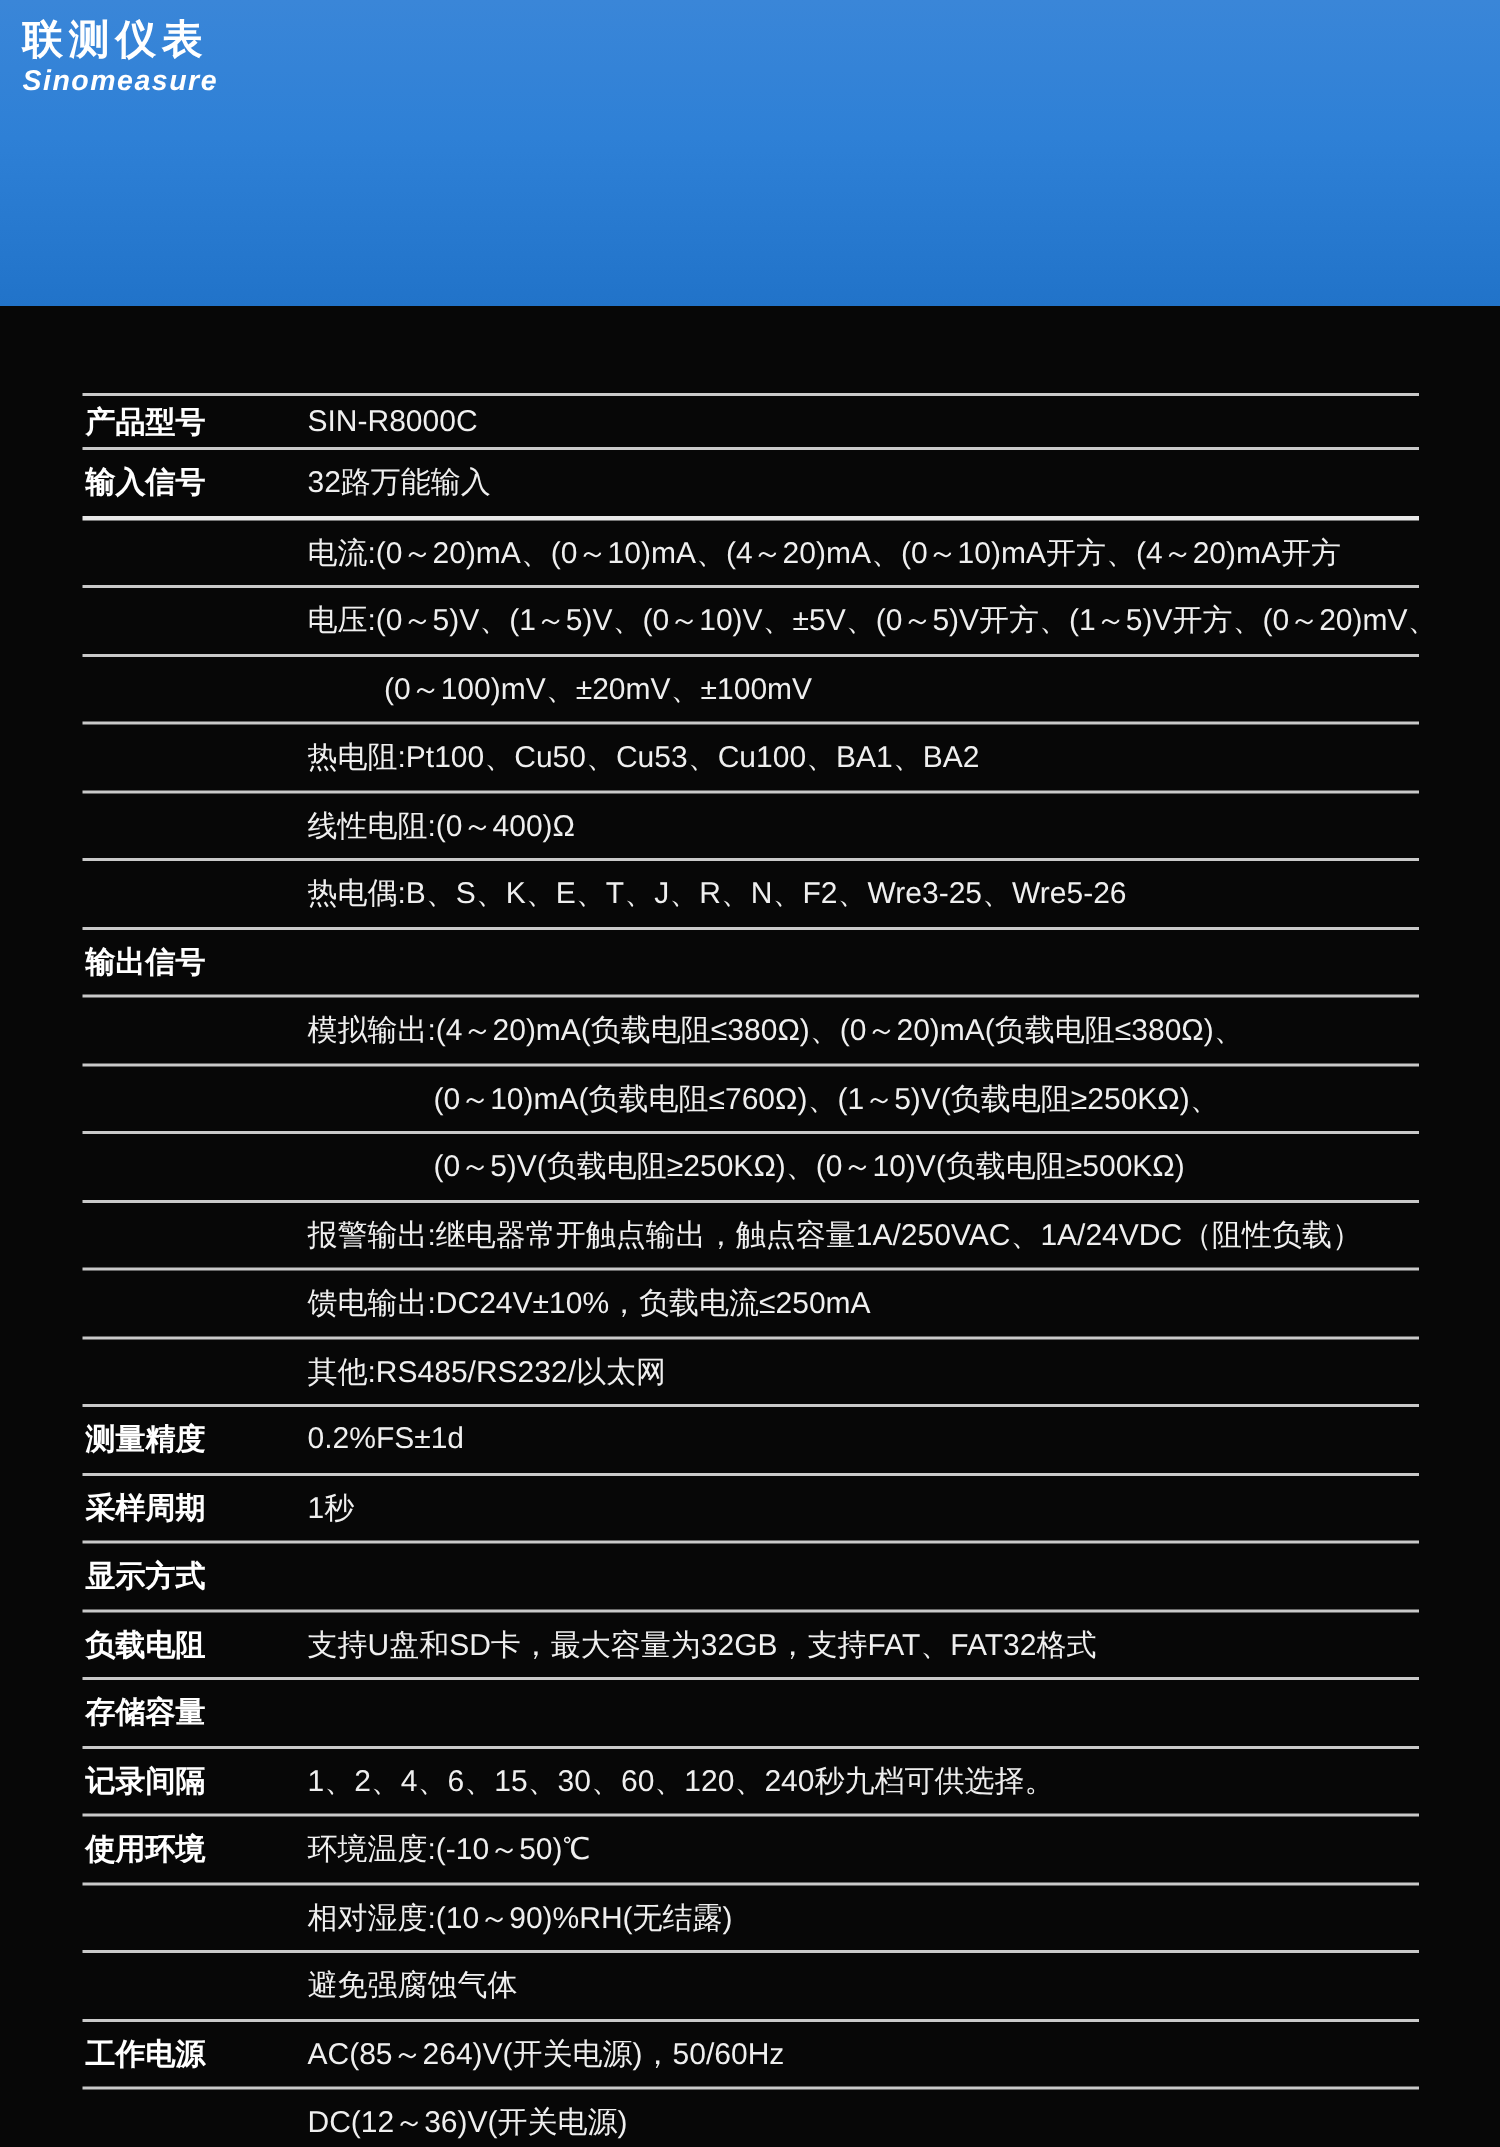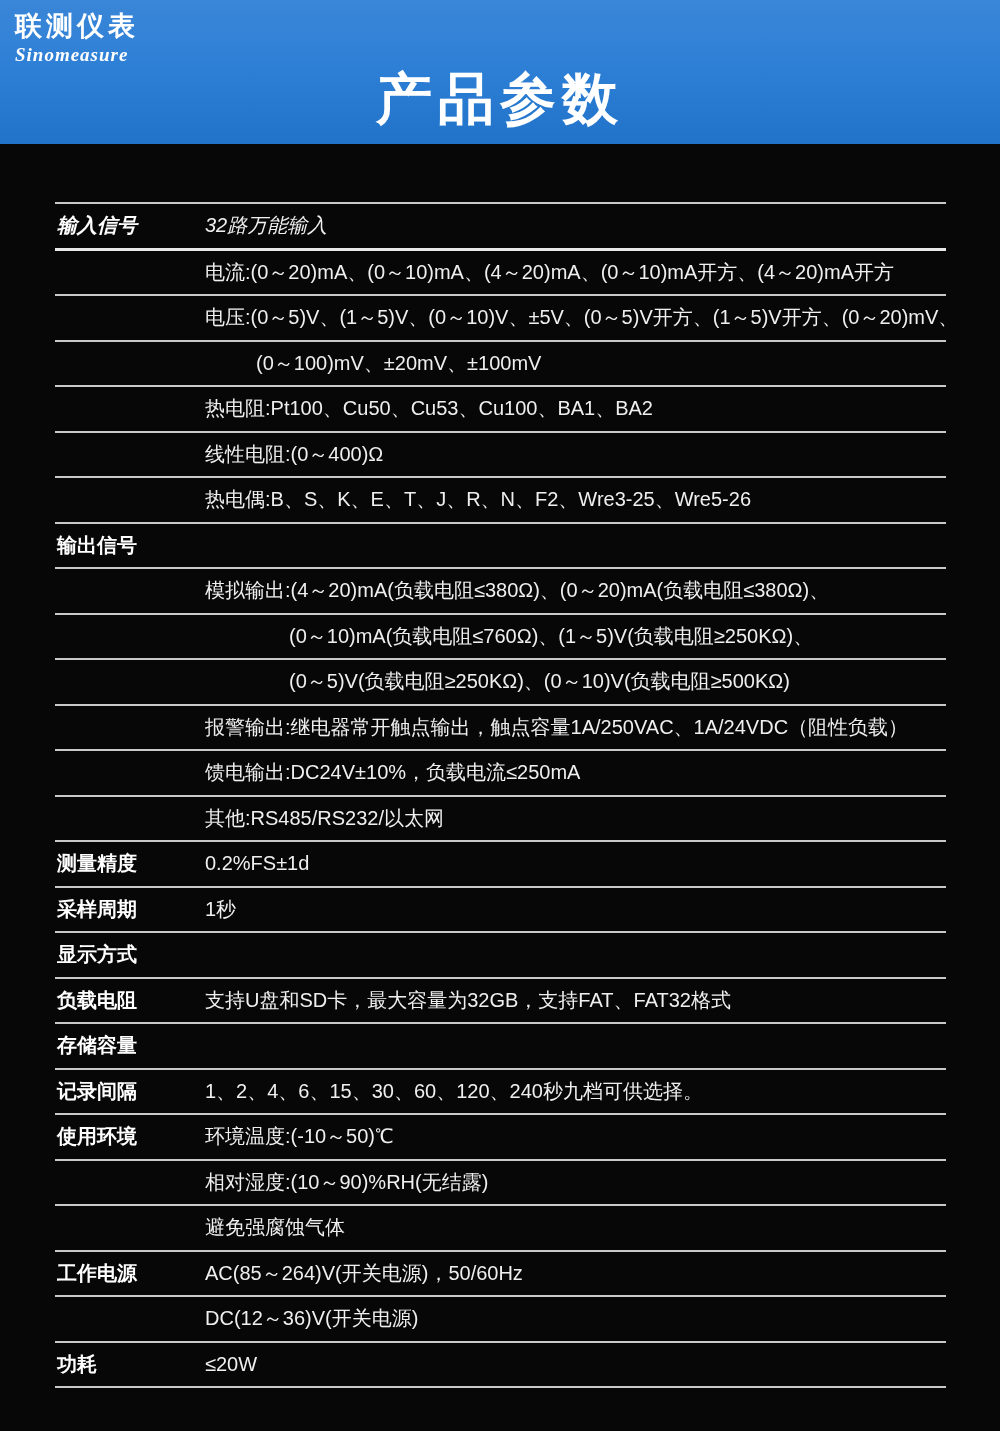--- a/index.html
+++ b/index.html
@@ -8,23 +8,22 @@
   }
   body {
     width: 1000px;
     height: 1431px;
     background: #070707;
     font-family: "Liberation Sans", sans-serif;
     overflow: hidden;
   }
   .header {
     position: relative;
-    height: 144px;
+    height: 204px;
     background: linear-gradient(180deg, #3a86d8 0%, #2e80d6 45%, #2173c9 100%);
-    font-family: Liberation Serif, serif;
   }
   .logo {
     position: absolute;
     left: 15px;
     top: 12px;
     color: #ffffff;
     line-height: 1.1;
   }
   .logo-cn {
     font-size: 27px;
@@ -59,21 +58,20 @@
     min-height: 43.5px;
     border-bottom: 2px solid #c9c9c9;
     font-size: 20px;
     color: #f1f1f1;
   }
   .row-first {
     min-height: 34px;
   }
   .thick {
     border-bottom: 3px solid #e8e8e8;
-    font-style: italic;
   }
   .label {
     flex: 0 0 148px;
     padding-left: 2px;
     font-weight: bold;
     color: #ffffff;
     white-space: nowrap;
   }
   .value {
     white-space: nowrap;
@@ -83,25 +81,28 @@
   .ind2 { padding-left: 84px; }
 </style>
 </head>
 <body>
 
 <div class="header">
   <div class="logo">
     <div class="logo-cn">联测仪表</div>
     <div class="logo-en">Sinomeasure</div>
   </div>
-  <div class="title">产品参数</div>
 </div>
 
 <div class="spec-table">
   <div>
+      <div class="row row-first">
+        <span class="label">产品型号</span>
+        <span class="value">SIN-R8000C</span>
+      </div>
       <div class="row thick">
         <span class="label">输入信号</span>
         <span class="value">32路万能输入</span>
       </div>
       <div class="row">
         <span class="label"></span>
         <span class="value">电流:(0～20)mA、(0～10)mA、(4～20)mA、(0～10)mA开方、(4～20)mA开方</span>
       </div>
       <div class="row">
         <span class="label"></span>

